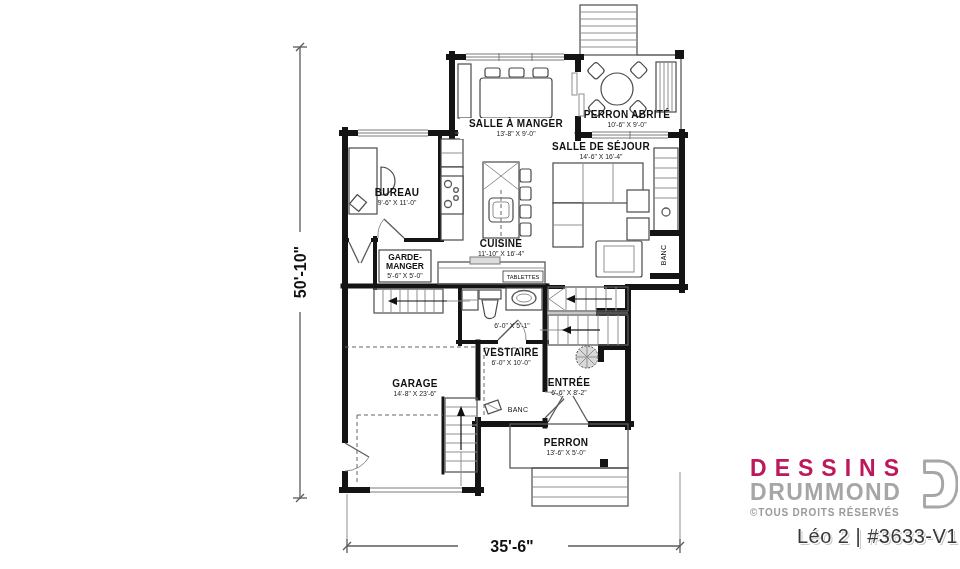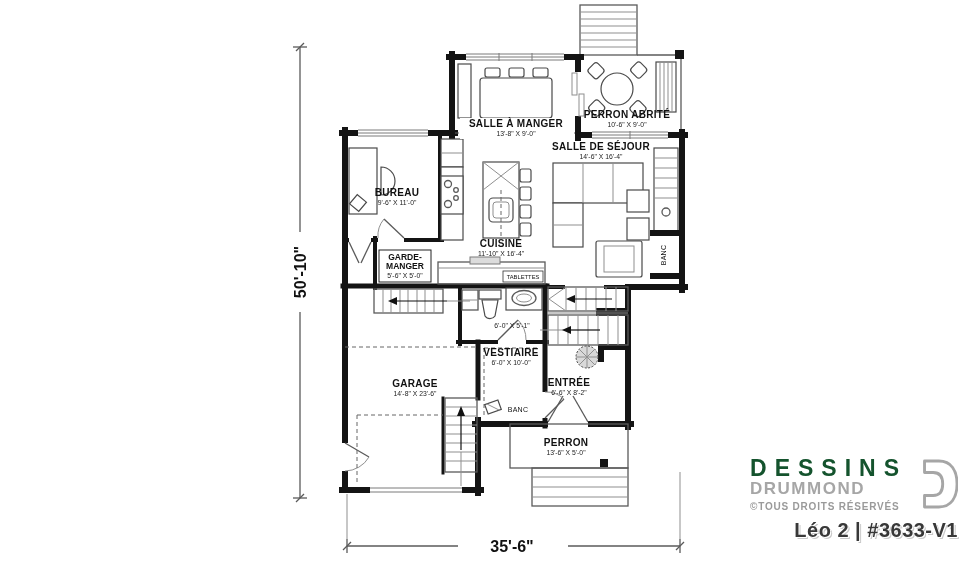--- a/index.html
+++ b/index.html
@@ -21,26 +21,26 @@
   .lblsm{font-size:8.5px;font-weight:bold;fill:#111;text-anchor:middle;}
   .lbldims{font-size:6.8px;fill:#222;text-anchor:middle;}
   .tinytxt{font-size:5.8px;fill:#111;text-anchor:middle;}
   .banctxt{font-size:7px;fill:#111;text-anchor:middle;letter-spacing:.3px;}
   .dimtxt{font-size:16px;font-weight:bold;fill:#111;text-anchor:middle;}
   .whitebox{fill:#fff;stroke:none;}
 
   .brand{position:absolute;left:742px;top:456px;width:216px;}
   .brand-row{display:flex;justify-content:flex-end;align-items:flex-start;gap:7px;}
   .brand-text{text-align:left;}
-  .brand-l1{font-size:23px;line-height:1.05;color:#14532d;font-weight:bold;letter-spacing:8px;
+  .brand-l1{font-size:23px;line-height:1.05;color:#be185d;font-weight:bold;letter-spacing:8px;
             text-shadow:1px 1px 0 #fff;}
-  .brand-l2{font-size:17px;line-height:1.05;color:#a6a6a6;font-weight:bold;letter-spacing:1.5px;
+  .brand-l2{font-size:23px;line-height:1.05;color:#a6a6a6;font-weight:bold;letter-spacing:1.5px;
             text-shadow:1px 1px 0 #fff;}
   .brand-rights{font-size:10px;font-weight:bold;letter-spacing:.8px;color:#9a9a9a;margin-top:3px;}
-  .plan-number{margin-top:7px;text-align:right;font-size:20px;font-weight:700;color:#383838;
+  .plan-number{margin-top:7px;text-align:right;font-size:20px;font-weight:400;color:#383838;
                letter-spacing:.5px;text-shadow:1px 1px 0 #fff,2px 2px 0 #c9c9c9;}
 </style>
 </head>
 <body>
 
 
 
 <svg width="960" height="569" viewBox="0 0 960 569">
 
   <g>

